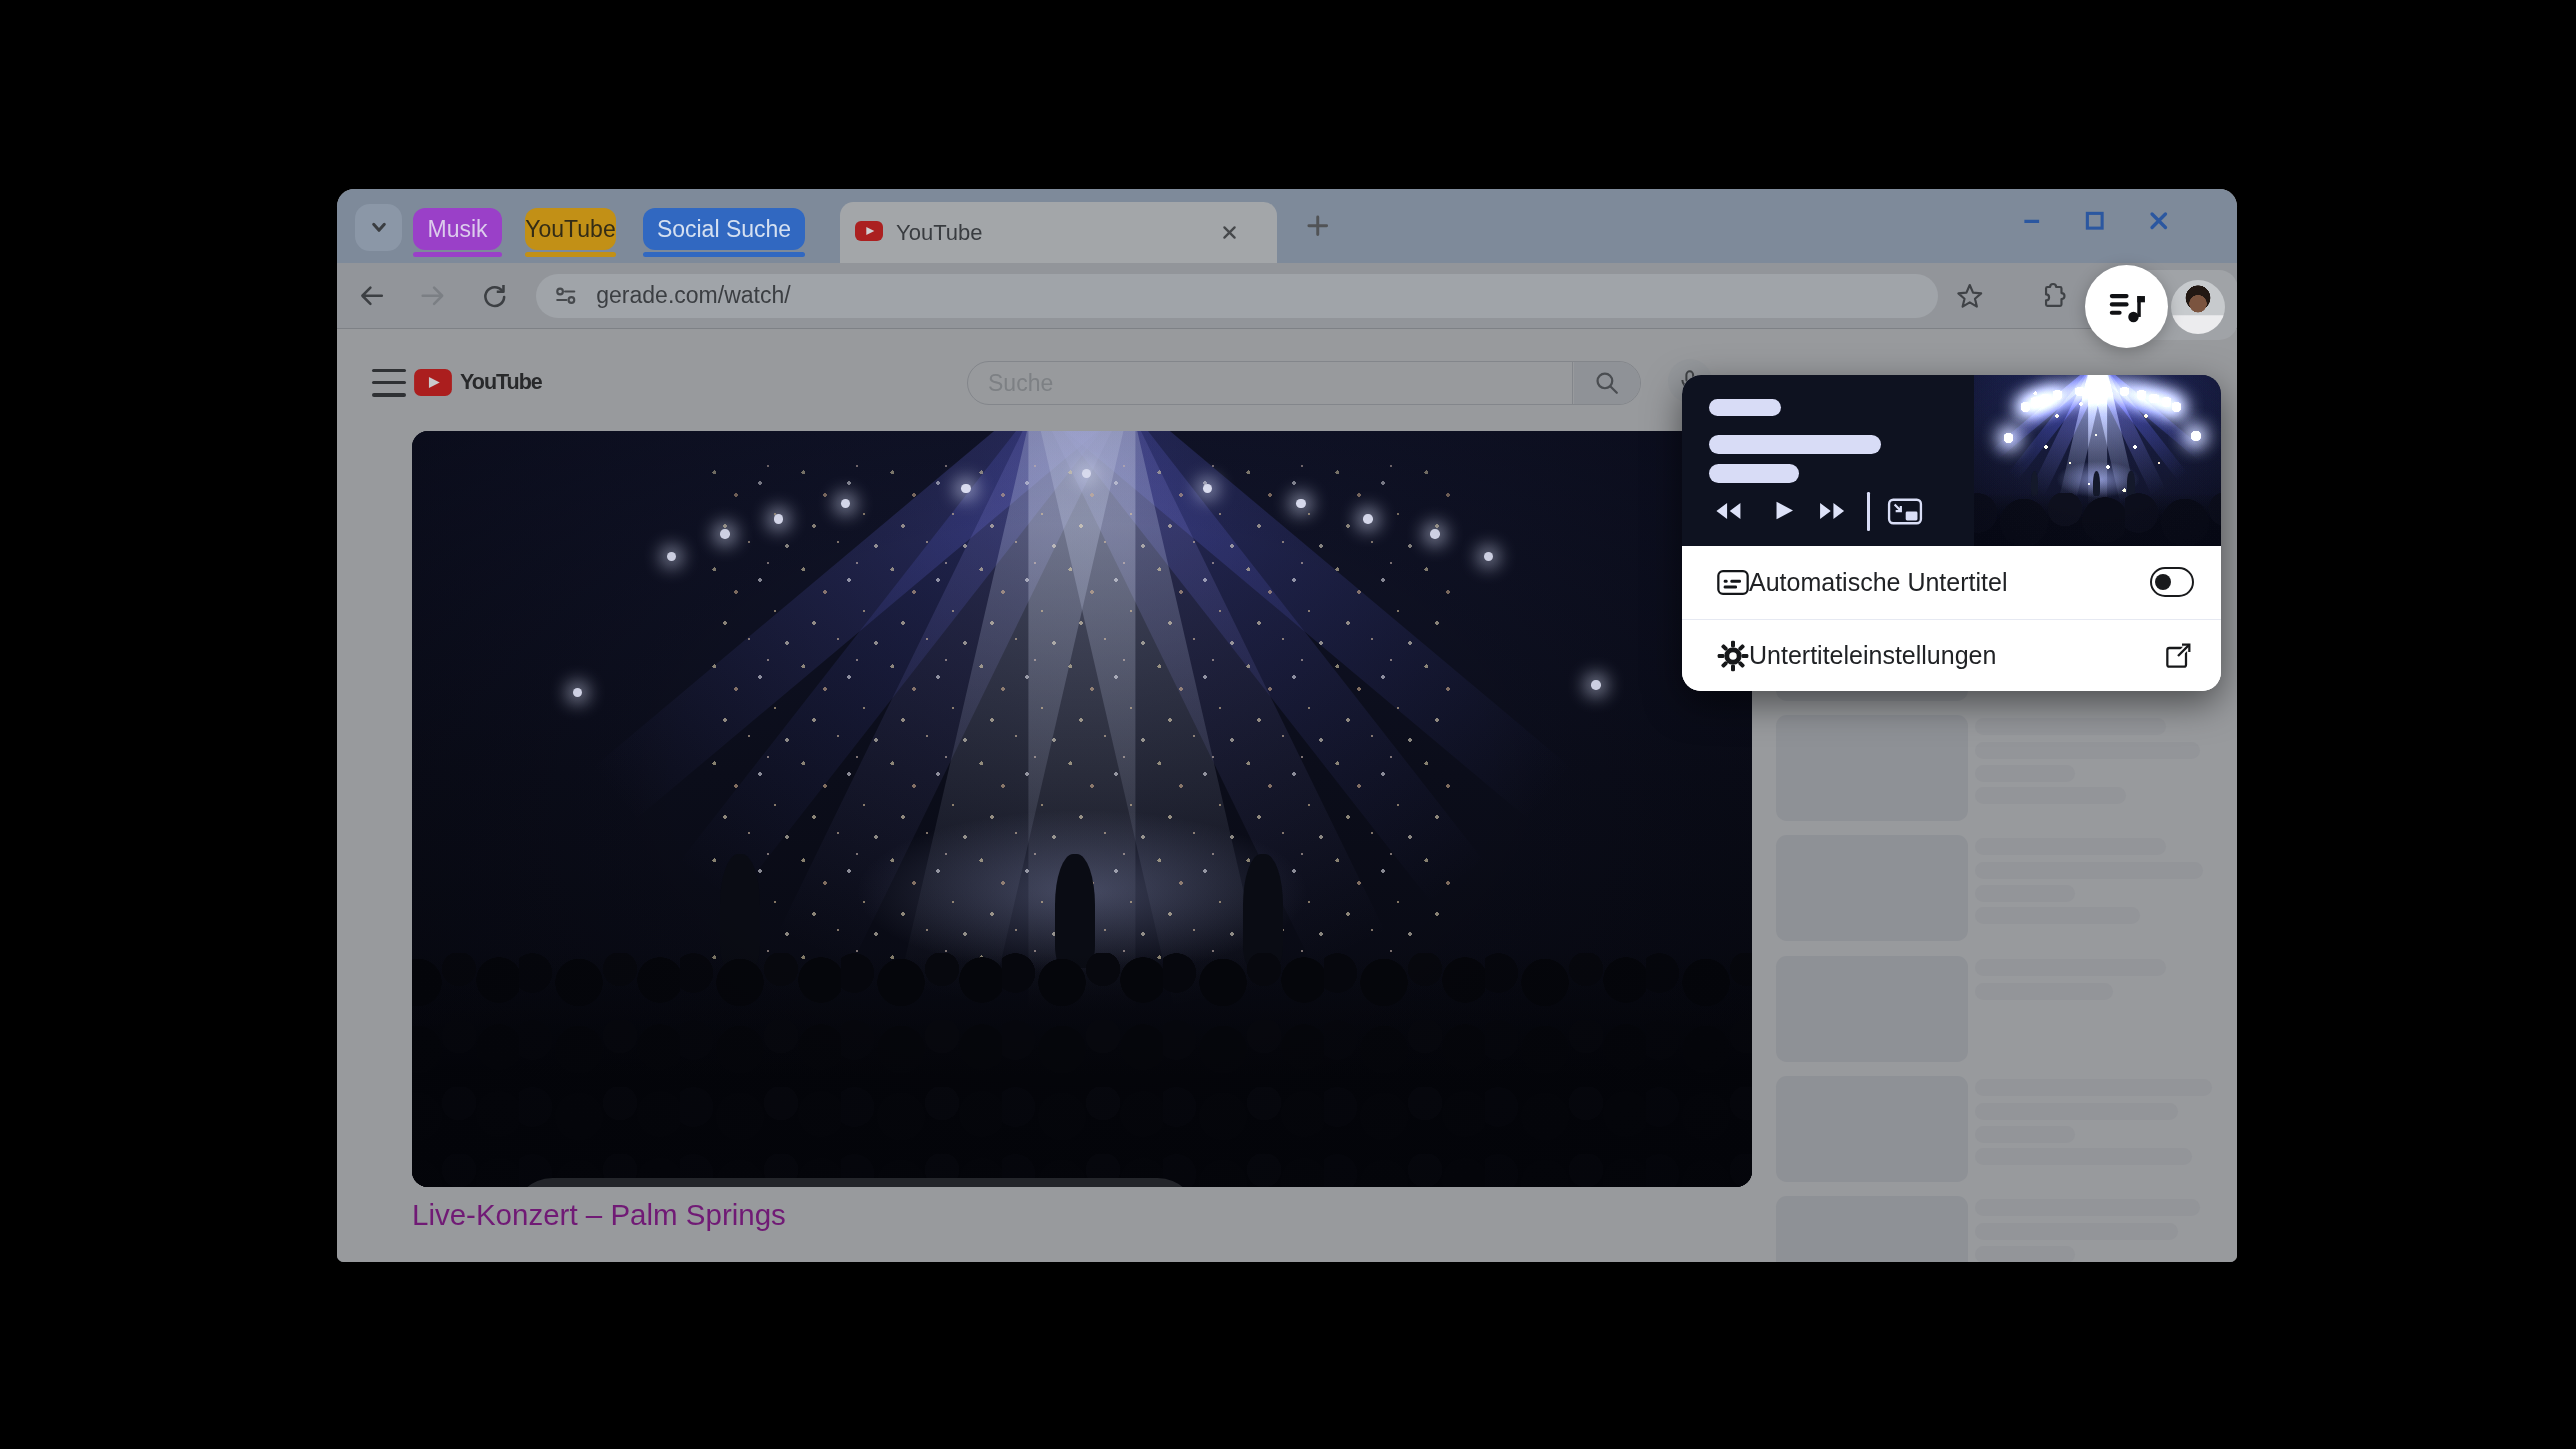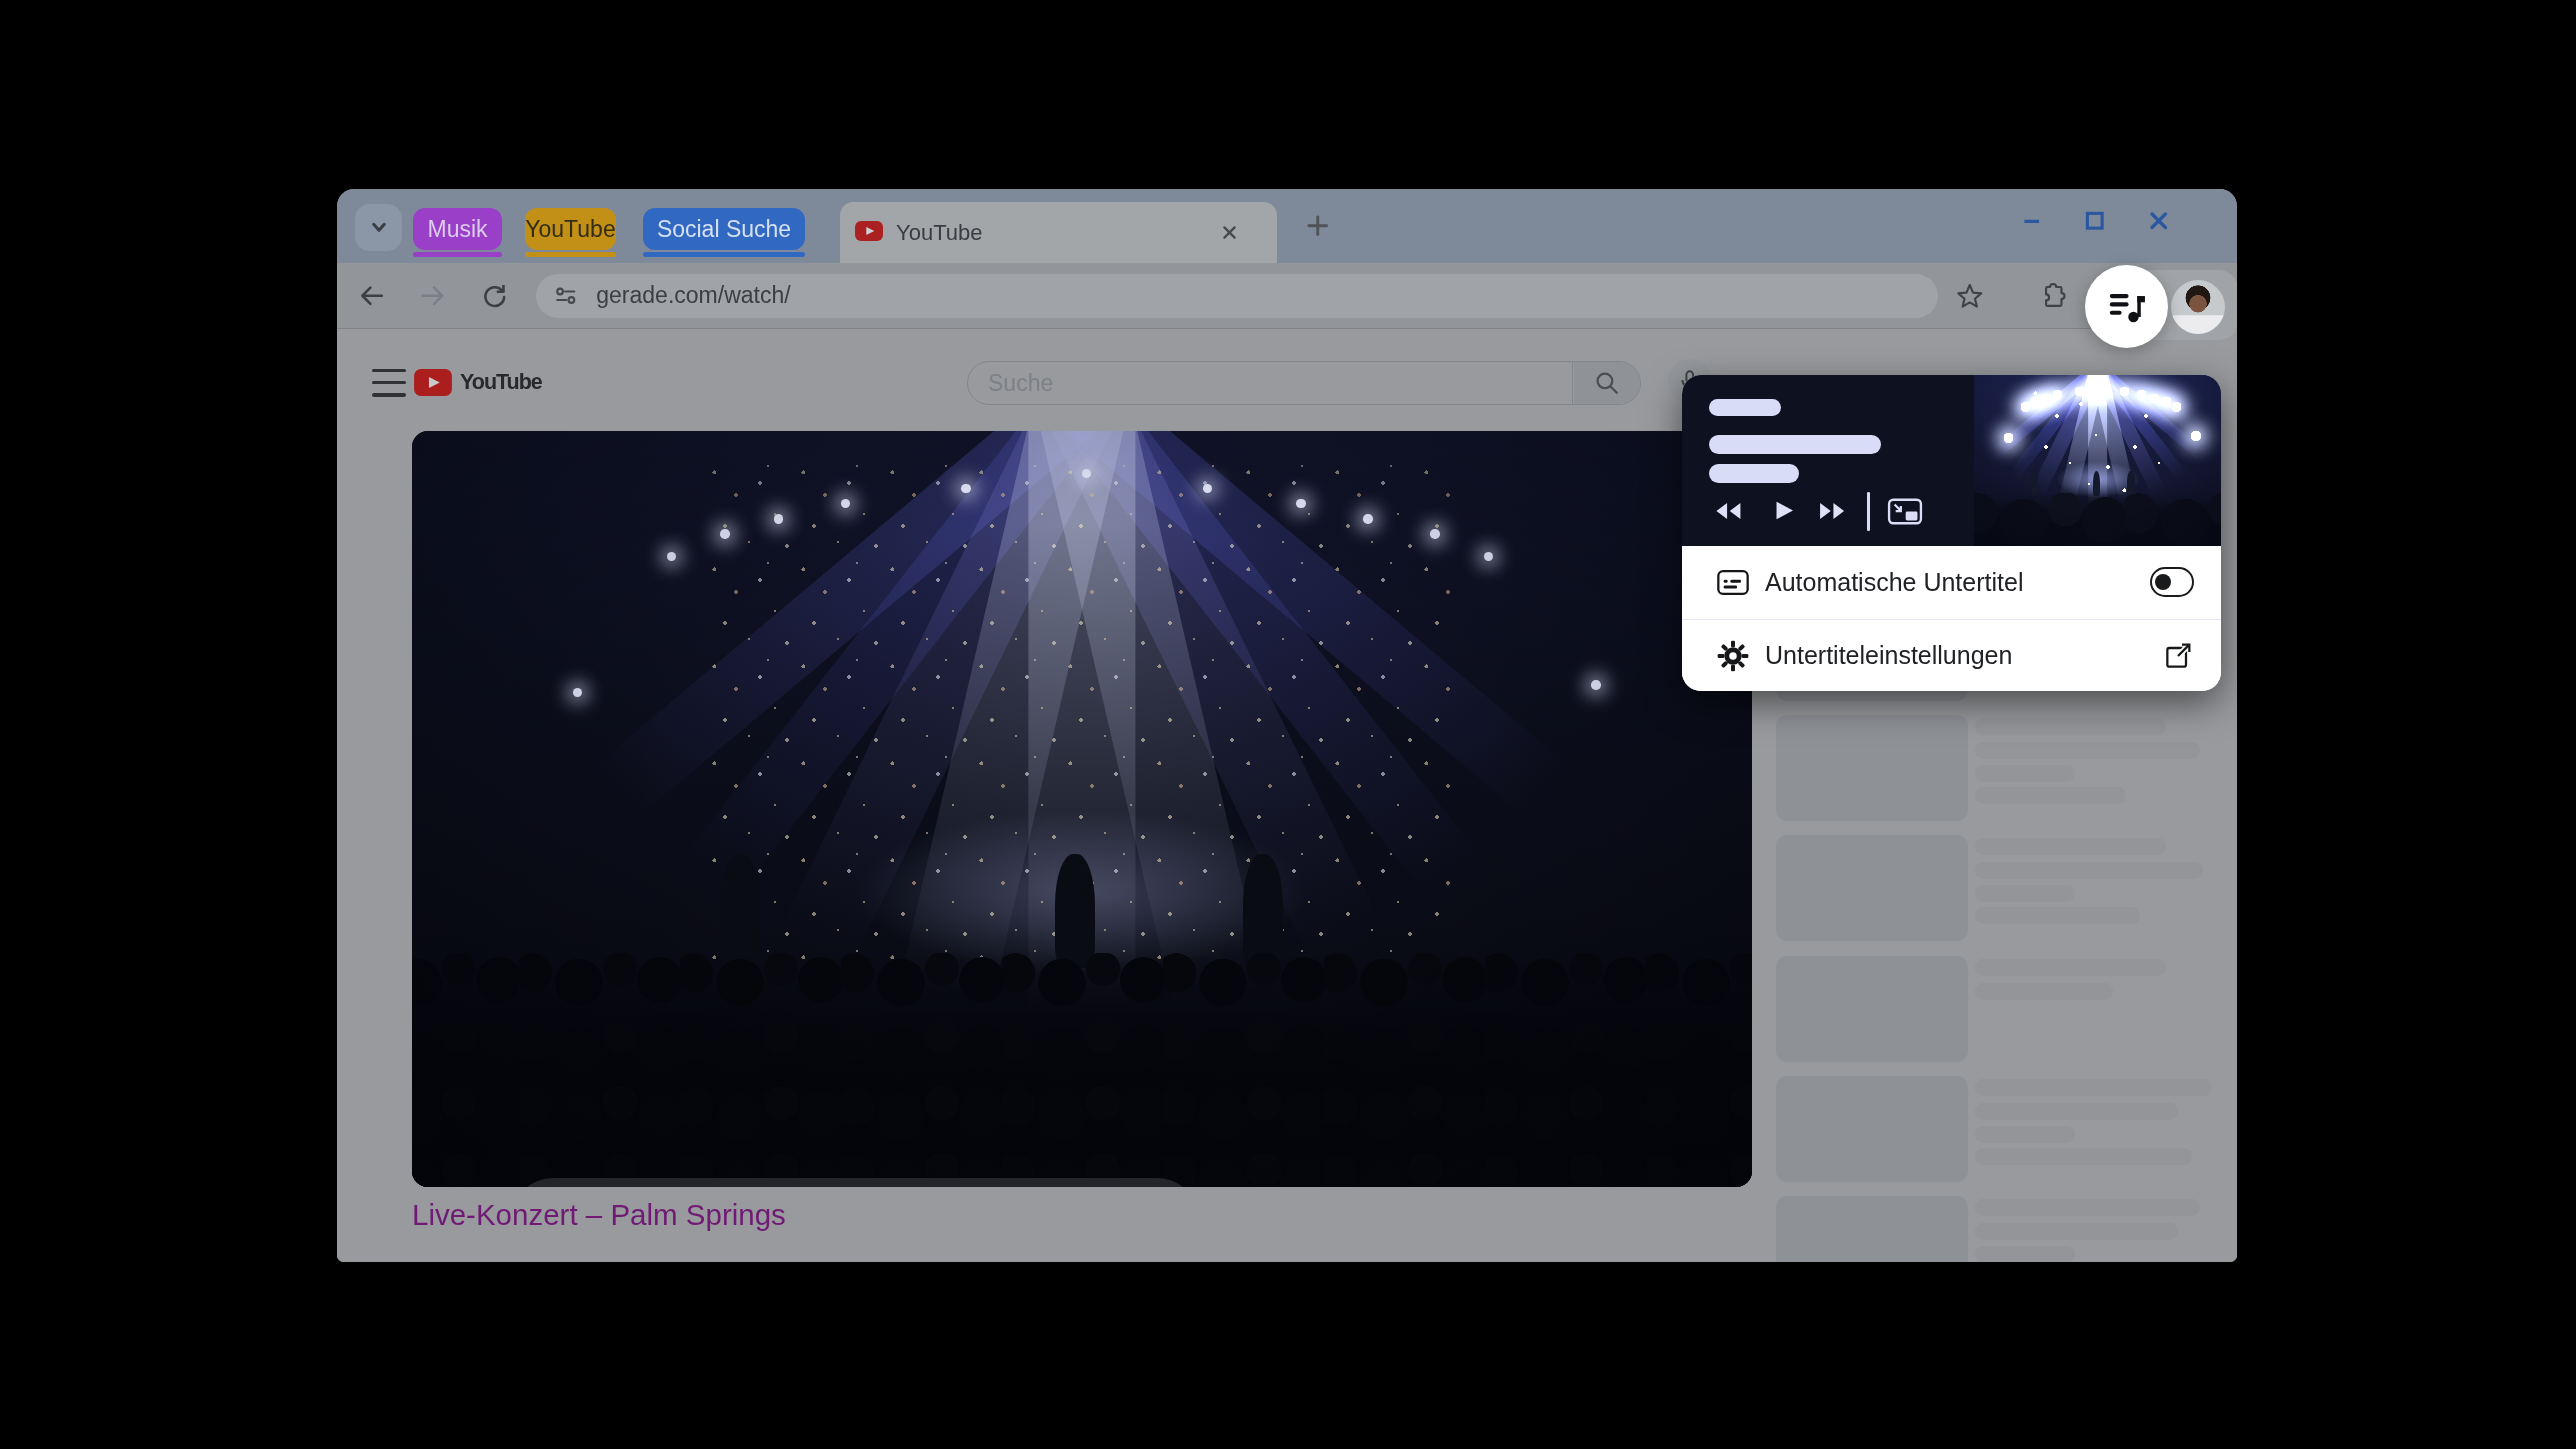--- a/index.html
+++ b/index.html
@@ -73,21 +73,21 @@
   .pp-pill{position:absolute;left:27px;top:24px;width:72px;height:17.4px;border-radius:8.7px;background:#d8dcf6;}
   .pp-bar1{position:absolute;left:27px;top:60px;width:172px;height:19px;border-radius:9.4px;background:#d8dcf6;}
   .pp-bar2{position:absolute;left:27px;top:89px;width:90px;height:19px;border-radius:9.4px;background:#d8dcf6;}
   .pp-ctl{position:absolute;display:flex;align-items:center;justify-content:center;}
   .pp-div{position:absolute;left:185px;top:117px;width:2.7px;height:39px;border-radius:1.3px;background:#d8dcf6;}
   .pp-thumb{position:absolute;right:0;top:0;width:247px;height:171px;overflow:hidden;}
   .pp-thumb .scene-host{filter:brightness(2.05) saturate(1.15);}
   .pp-row{position:absolute;left:0;width:100%;height:72px;display:flex;align-items:center;padding:0 27px 0 35px;box-sizing:border-box;background:#fff;}
   .pp-row.r1{top:171px;}
   .pp-row.r2{top:244px;border-top:1.3px solid #e6e9f2;}
-  .pp-label{margin-left:16px;font-size:25px;color:#202225;}
+  .pp-label{font-size:25px;color:#202225;}
   .pp-right{margin-left:auto;display:flex;align-items:center;}
   .toggle{width:44px;height:29.5px;border:2.7px solid #191a1c;border-radius:16px;position:relative;box-sizing:border-box;background:#fff;}
   .toggle .knob{position:absolute;left:3.4px;top:50%;transform:translateY(-50%);width:16px;height:16px;border-radius:50%;background:#191a1c;}
 
   
   .scene-host{position:absolute;inset:0;}
   .scene{position:absolute;inset:0;overflow:hidden;background:linear-gradient(#11142a 0%,#0b0d1a 45%,#07080f 100%);}
   .beam{position:absolute;top:-4%;left:50%;height:92%;width:var(--w);transform-origin:50% 0;transform:translateX(-50%) rotate(var(--a));background:linear-gradient(to bottom,var(--c),transparent 88%);}
   .spot{position:absolute;width:9.4px;height:9.4px;border-radius:50%;background:#e8ebff;box-shadow:0 0 17.4px 6.7px rgba(222,228,255,.6);}
   .glow{position:absolute;left:33%;right:33%;top:50%;height:22%;background:radial-gradient(ellipse at center,rgba(185,195,250,.28),transparent 70%);}

